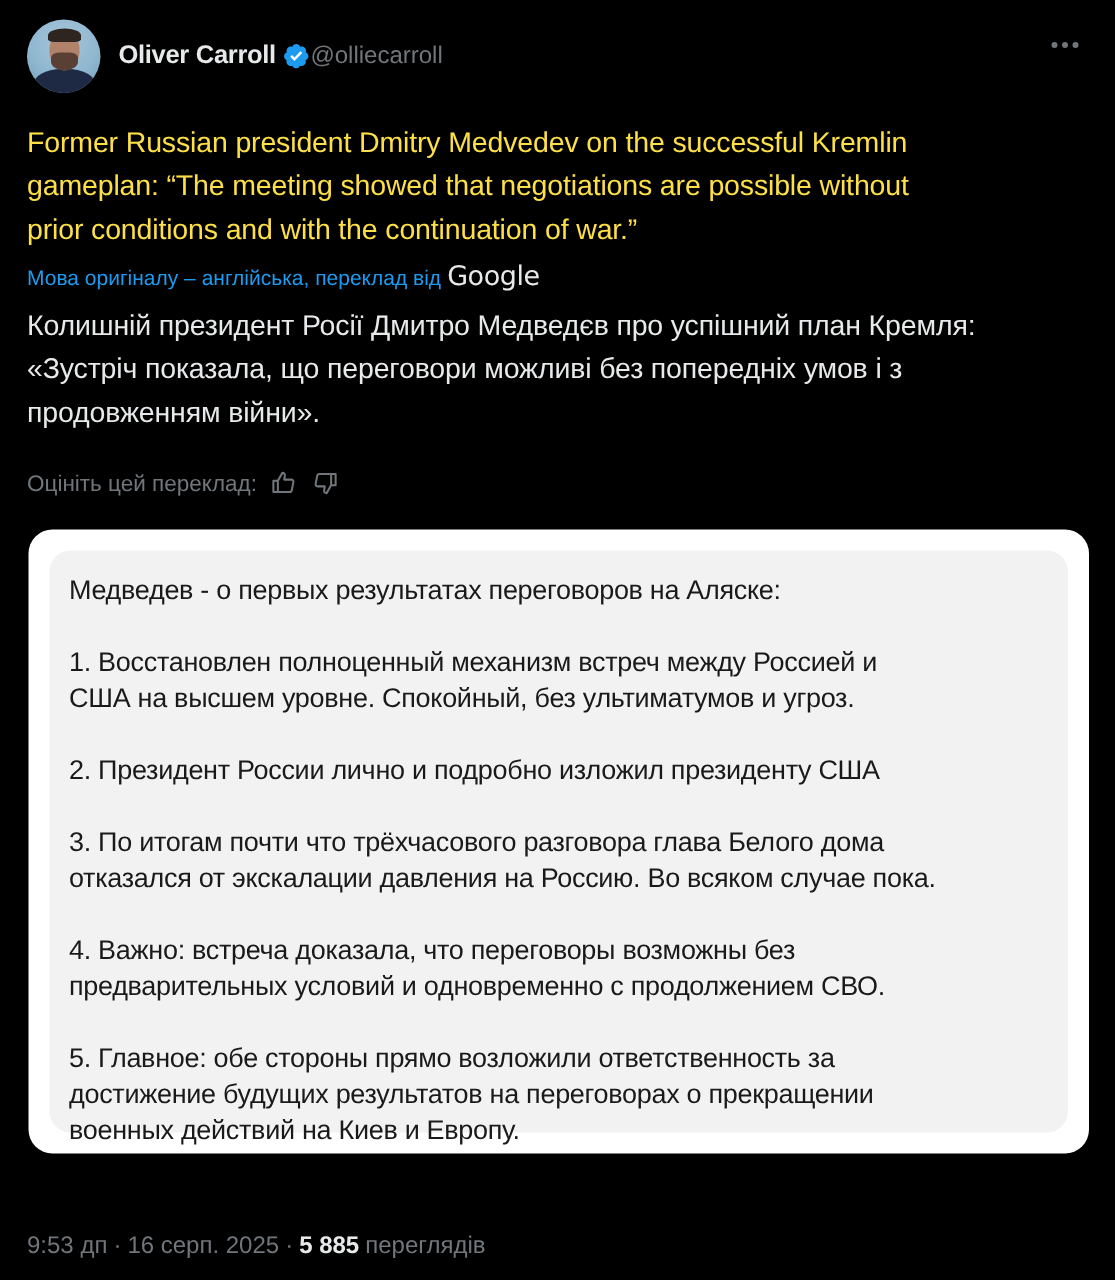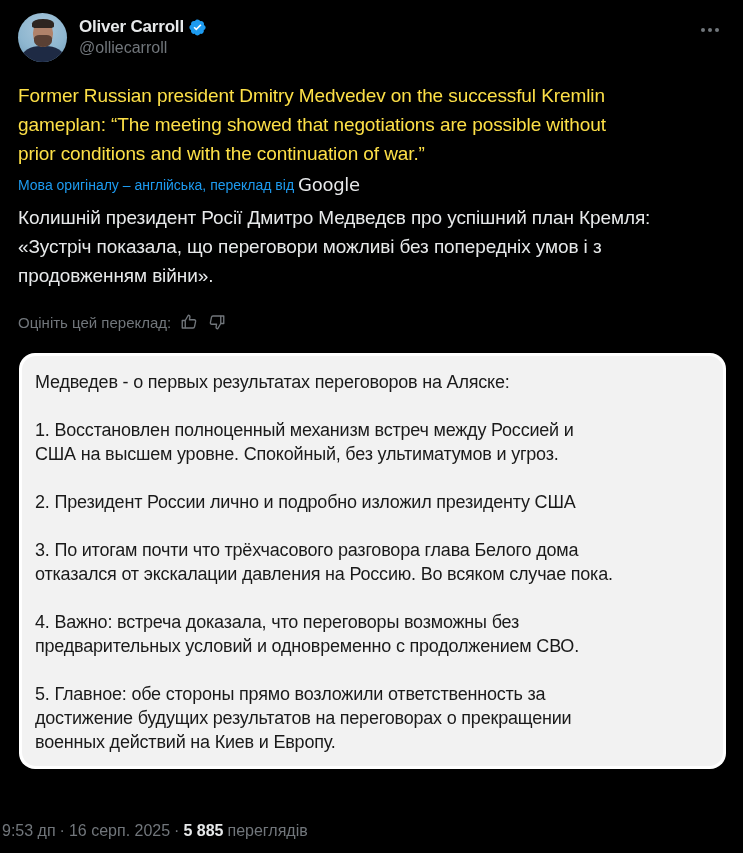--- a/index.html
+++ b/index.html
@@ -56,21 +56,21 @@
     .avatar .body {
       position: absolute;
       left: 4px; top: 33px;
       width: 42px; height: 24px;
       border-radius: 45% 45% 0 0;
       background: #1e2a44;
     }
     .user {
       margin-left: 12px;
       display: flex;
-      flex-direction: column;
+      flex-direction: row;
       justify-content: center;
     }
     .name-row {
       display: flex;
       align-items: center;
       gap: 4px;
     }
     .display-name {
       font-weight: bold;
       font-size: 17px;
@@ -161,41 +161,41 @@
       cursor: pointer;
     }
     .media {
       position: absolute;
       left: 19px;
       top: 353px;
       width: 707px;
       height: 416px;
       border-radius: 16px;
       background: #ffffff;
-      padding: 3px;
+      padding: 14px;
       cursor: pointer;
     }
     .media-inner {
       width: 100%;
       height: 100%;
       border-radius: 14px;
       background: #f2f2f2;
       padding: 14px 14px 0 13px;
     }
     .media-line {
       font-family: "Liberation Sans", "DejaVu Sans", sans-serif;
       font-size: 18px;
       line-height: 24px;
       color: #1a1a1a;
       letter-spacing: -0.2px;
     }
     .media-para { margin-bottom: 24px; }
     .meta {
       position: absolute;
-      left: 2px;
+      left: 18px;
       top: 822px;
       font-size: 16px;
       color: #71767b;
       display: flex;
       align-items: center;
       gap: 4px;
     }
     .meta .views-count {
       color: #e7e9ea;
       font-weight: bold;

